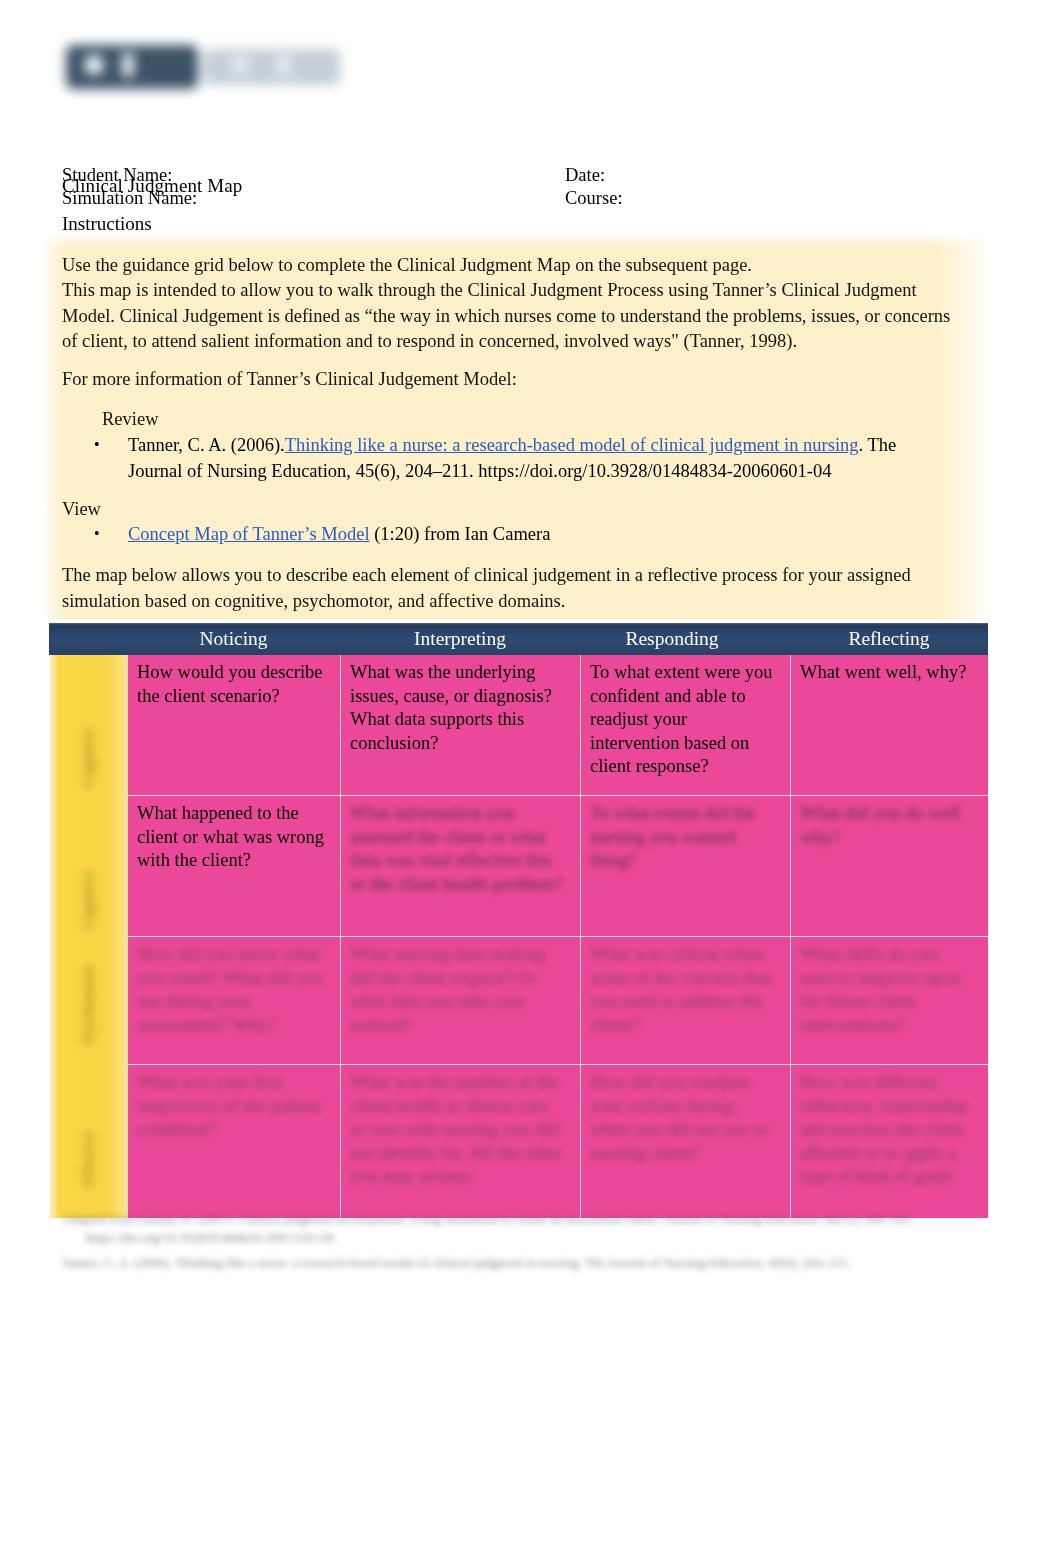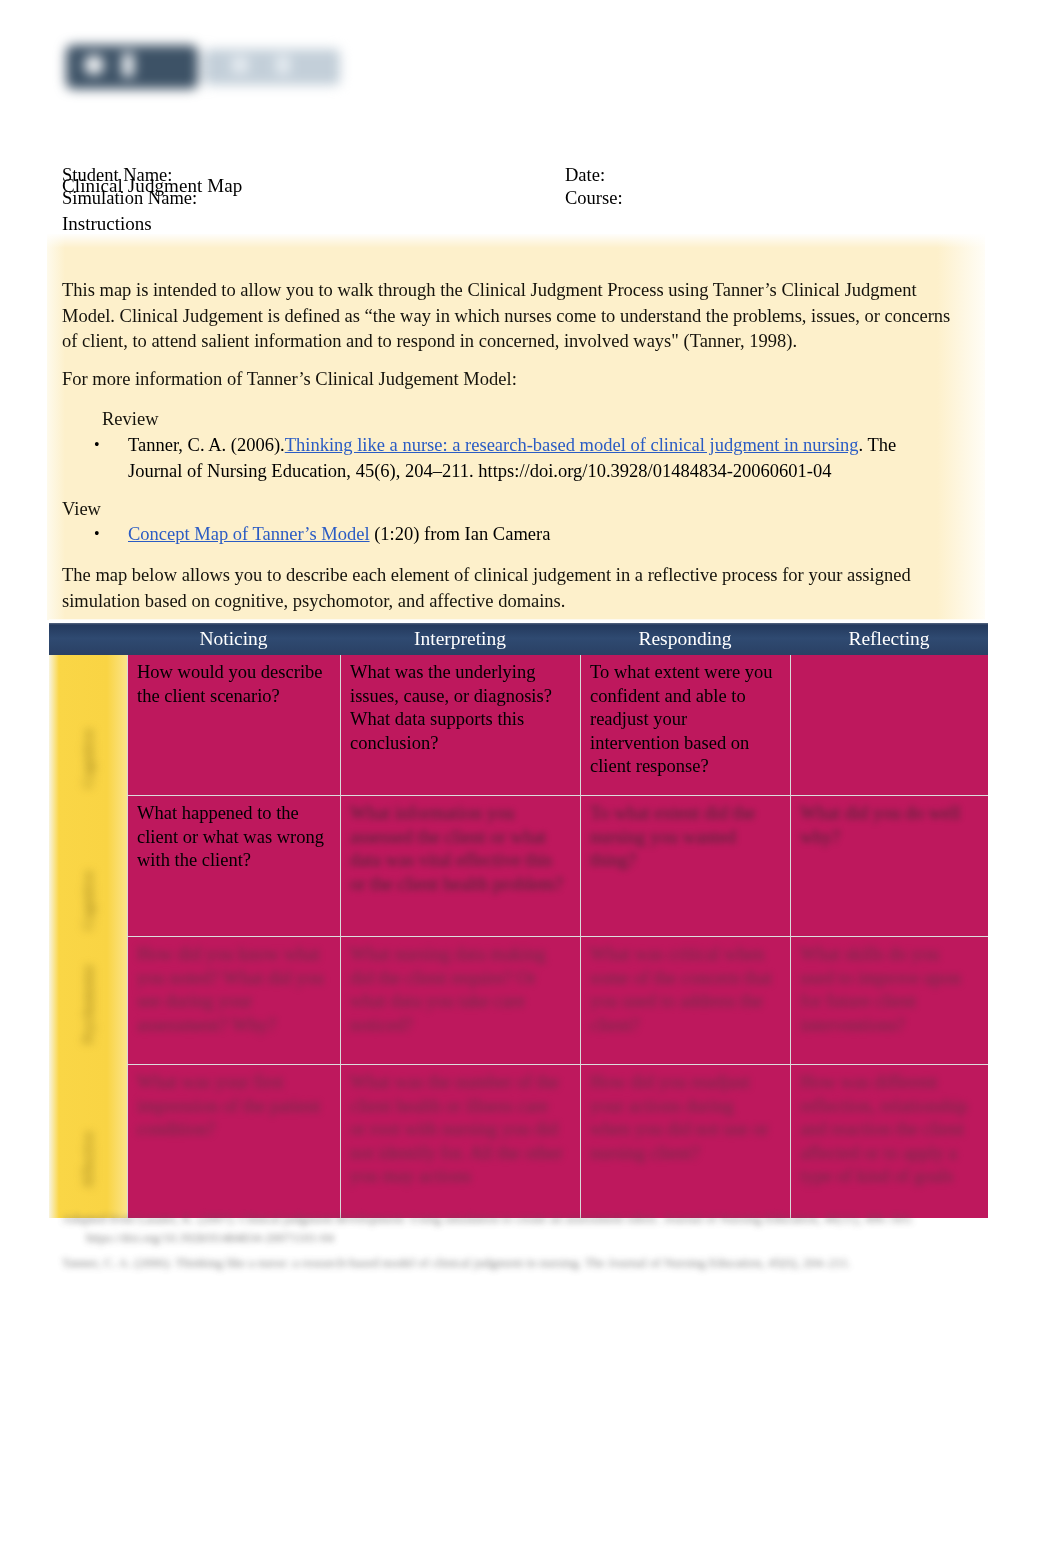--- a/index.html
+++ b/index.html
@@ -209,21 +209,21 @@
     position: absolute;
     top: 4px;
     color: #ffffff;
     font-size: 19.5px;
     line-height: 24px;
     text-align: center;
   }
   .hcell-0 { left: 0px;   width: 78px; }
   .hcell-1 { left: 78px;  width: 213px; }
   .hcell-2 { left: 291px; width: 240px; }
-  .hcell-3 { left: 531px; width: 210px; }
+  .hcell-3 { left: 518px; width: 210px; }
   .hcell-4 { left: 741px; width: 198px; }
 
   .side-band {
     position: absolute;
     left: 0;
     top: 32px;
     width: 78px;
     height: 563px;
     background: #fbd955;
     background: linear-gradient(to right, #f8f4e0 0px, #fad646 10px, #f9d444 58px, #fbe489 78px);
@@ -247,21 +247,21 @@
   #side-seg-1 { top: 178px; height: 134px; }
   #side-seg-2 { top: 288px; height: 122px; }
   #side-seg-3 { top: 420px; height: 170px; }
 
   .grid-body {
     position: absolute;
     left: 78px;
     top: 32px;
     width: 861px;
     height: 563px;
-    background: #be185d;
+    background: #ec4899;
   }
   .cell {
     position: absolute;
     box-sizing: border-box;
     padding: 6px 12px 6px 10px;
     font-size: 18.5px;
     line-height: 23.5px;
     color: #000000;
     overflow: hidden;
   }
@@ -330,20 +330,21 @@
 
   <div class="field-row" id="row-sim">
     <span class="lbl-left">Simulation Name:</span>
     <span class="lbl-right">Course:</span>
   </div>
 
   <div class="instructions-heading">Instructions</div>
 
   <div class="cream-panel"></div>
 
+  <div class="ci-text" id="ci-p1">Use the guidance grid below to complete the  Clinical Judgment Map on the subsequent page.</div>
   <div class="ci-text" id="ci-p2">This map is intended to allow you to walk through the Clinical Judgment Process using Tanner’s Clinical Judgment Model. Clinical Judgement is defined as “the way in which nurses come to understand the problems, issues, or concerns of client, to attend salient information and to respond in concerned, involved ways" (Tanner, 1998).</div>
   <div class="ci-text" id="ci-p3">For more information of Tanner’s Clinical Judgement Model:</div>
 
   <div class="ci-text" id="ci-review">Review</div>
 
   <div class="bullet-item" id="bullet-tanner">
     <span class="bullet-dot">•</span>
     <span class="bullet-body"><span>Tanner, C. A. (2006).</span><a class="link-blue" href="#">Thinking like a nurse: a research-based model of clinical judgment in nursing</a><span>. The Journal of Nursing Education, </span><span class="italic-vol">45</span><span>(6), 204–211. https://doi.org/10.3928/01484834-20060601-04</span></span>
   </div>
 
@@ -380,20 +381,21 @@
       <div class="vline" style="left:453px; top:0;   height:563px;"></div>
       <div class="vline" style="left:663px; top:0;   height:563px;"></div>
 
       <div class="hline" style="left:0; top:140px; width:861px;"></div>
       <div class="hline" style="left:0; top:281px; width:861px;"></div>
       <div class="hline" style="left:0; top:409px; width:861px;"></div>
 
       <div class="cell" style="left:0px;   top:0px;   width:213px; height:140px;">How would you describe the client scenario?</div>
       <div class="cell" style="left:213px; top:0px;   width:240px; height:140px;">What was the underlying issues, cause, or diagnosis? What data supports this conclusion?</div>
       <div class="cell" style="left:453px; top:0px;   width:210px; height:140px;">To what extent were you confident and able to readjust your intervention based on client response?</div>
+      <div class="cell" style="left:663px; top:0px;   width:198px; height:140px;">What went well, why?</div>
 
       <div class="cell" style="left:0px;   top:141px; width:213px; height:140px;">What happened to the client or what was wrong with the client?</div>
       <div class="cell blurred" style="left:213px; top:141px; width:240px; height:140px;">What information you assessed the client or what data was vital effective this or the client health problem?</div>
       <div class="cell blurred" style="left:453px; top:141px; width:210px; height:140px;">To what extent did the nursing you wanted thing?</div>
       <div class="cell blurred" style="left:663px; top:141px; width:198px; height:140px;">What did you do well why?</div>
 
       <div class="cell blurred-soft" style="left:0px;   top:282px; width:213px; height:127px;">How did you know what you noted? What did you see during your assessment? Why?</div>
       <div class="cell blurred-soft" style="left:213px; top:282px; width:240px; height:127px;">What nursing data making did the client require? Or what data you take care noticed?</div>
       <div class="cell blurred-soft" style="left:453px; top:282px; width:210px; height:127px;">What was critical when some of the concern that you used to address the client?</div>
       <div class="cell blurred-soft" style="left:663px; top:282px; width:198px; height:127px;">What skills do you used to improve upon for future client interventions?</div>

